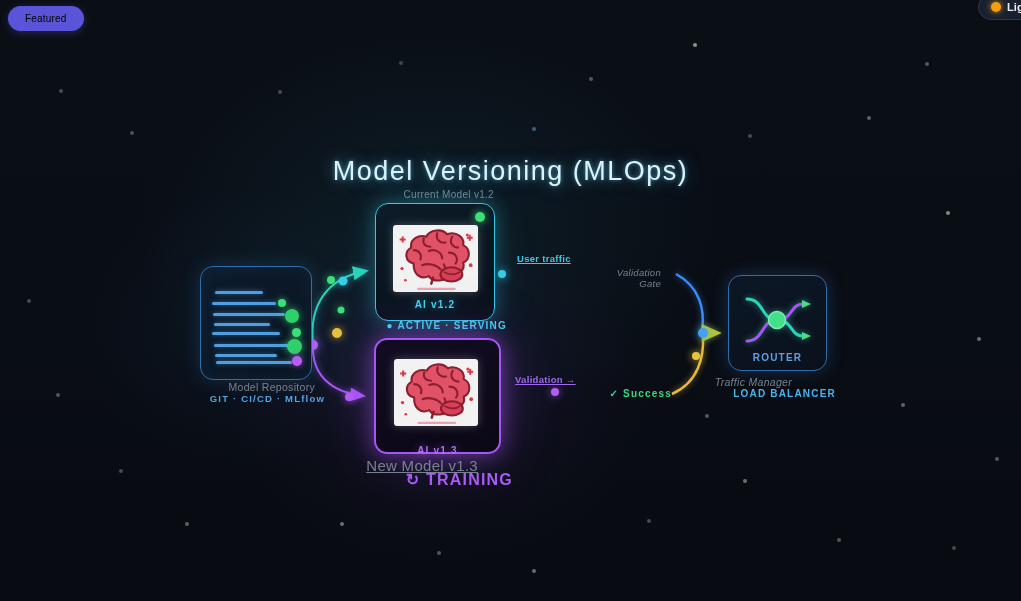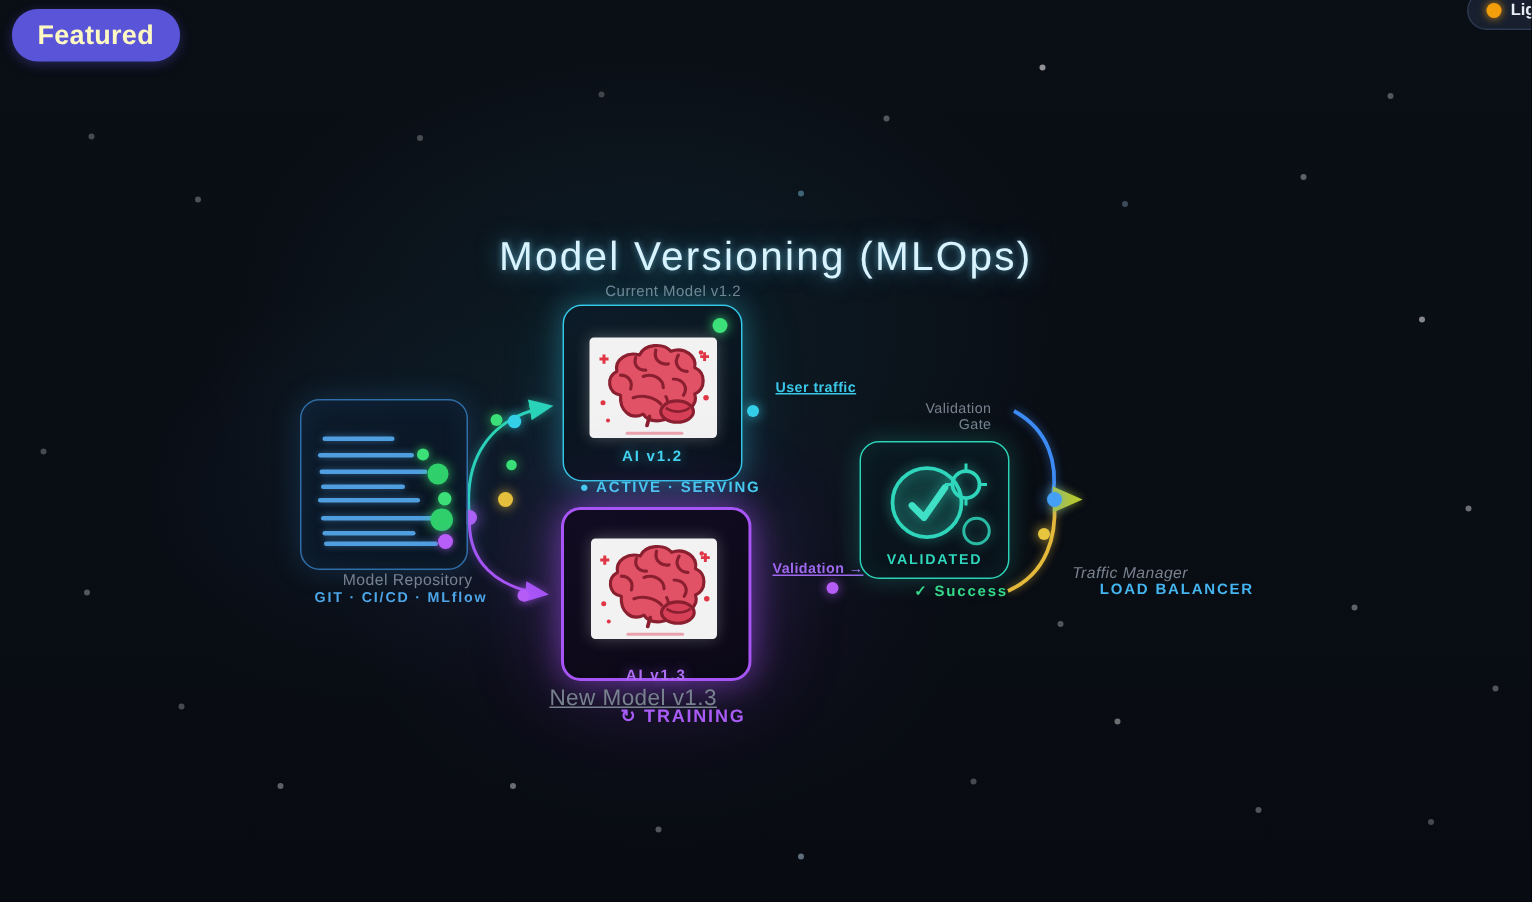--- a/index.html
+++ b/index.html
@@ -22,22 +22,22 @@
       341px 523px 0 1px rgba(255,255,255,.40), 186px 523px 0 1px rgba(255,255,255,.35),
       57px 394px 0 1px rgba(255,255,255,.30),  28px 300px 0 1px rgba(255,255,255,.25),
       131px 132px 0 1px rgba(255,255,255,.28), 279px 91px 0 1px rgba(255,255,255,.25),
       590px 78px 0 1px rgba(255,255,255,.30),  749px 135px 0 1px rgba(180,220,255,.30),
       926px 63px 0 1px rgba(255,255,255,.30),  996px 458px 0 1px rgba(255,255,255,.30),
       838px 539px 0 1px rgba(255,255,255,.30), 648px 520px 0 1px rgba(255,255,255,.25),
       438px 552px 0 1px rgba(255,255,255,.30), 120px 470px 0 1px rgba(255,255,255,.25),
       60px 90px 0 1px rgba(255,255,255,.25),   400px 62px 0 1px rgba(255,255,255,.22),
       706px 415px 0 1px rgba(255,255,255,.30), 953px 547px 0 1px rgba(255,255,255,.25);
   }
-  .pill{position:absolute;border-radius:17px;padding:7px 17px;font-weight:bold;
-    font-size:18px;color:#fef9c3;letter-spacing:.2px;cursor:pointer;border:none;}
+  .pill{position:absolute;border-radius:17px;padding:7px 17px;font-weight:normal;
+    font-size:10px;color:#000000;letter-spacing:.2px;cursor:pointer;border:none;}
   .pill-featured{left:8px;top:6px;background:#5a55d8;box-shadow:0 2px 8px rgba(90,85,216,.35);}
   .pill-discount{left:106px;top:6px;background:#e8434e;box-shadow:0 2px 8px rgba(232,67,78,.35);}
   .theme-toggle{position:absolute;top:-6px;right:-28px;background:#18202f;border:1px solid #2c3850;
     border-radius:16px;padding:6px 14px 6px 12px;display:flex;align-items:center;gap:6px;
     font-size:11px;font-weight:bold;color:#e8edf5;cursor:pointer;}
   .sun-dot{width:10px;height:10px;border-radius:50%;background:#f59e0b;
     box-shadow:0 0 6px rgba(245,158,11,.9);display:inline-block;}
   .main-title{position:absolute;top:156px;left:0;width:100%;text-align:center;
     font-size:27px;font-weight:normal;letter-spacing:1.5px;color:#d9f4ff;
     text-shadow:0 0 16px rgba(90,210,255,.55),0 0 4px rgba(140,230,255,.5);}
@@ -211,38 +211,35 @@
           <circle cx="92" cy="48" r="2.2"></circle>
           <circle cx="88" cy="12" r="1.8"></circle>
           <circle cx="14" cy="66" r="1.6"></circle>
         </g>
         <rect x="28" y="75" width="46" height="2.5" rx="1.2" fill="#eaa3ad"></rect>
       </svg>
     </div>
     <div class="model-name tech" style="top:93px;color:#b06df5;text-shadow:0 0 8px rgba(176,109,245,.6);margin-top:12px;">AI v1.3</div>
   </div>
   <div class="caption" style="left:355px;top:457px;width:123px;font-size:15px;text-decoration:underline;">New Model v1.3</div>
-  <div class="caption tech" style="left:374px;top:470px;width:123px;color:#a85cf5;font-size:12px;">↻ TRAINING</div>
-
-  <div class="caption" style="left:585px;top:267px;width:76px;font-size:9.5px;line-height:11px;">
+  <div class="caption tech" style="left:390px;top:470px;width:123px;color:#a85cf5;font-size:16px;">↻ TRAINING</div>
+
+  <div class="caption" style="left:585px;top:267px;width:76px;font-size:9.5px;line-height:11px;font-style:italic;">
     <div>Validation</div>
     <div>Gate</div>
   </div>
-  <div class="node gate">
-    <svg width="98" height="76" viewBox="0 0 98 76" style="position:absolute;left:0;top:2px;">
-      <g style="filter:drop-shadow(0 0 4px rgba(47,214,187,.6))">
-        <circle cx="44" cy="38" r="23" fill="rgba(47,214,187,.13)" stroke="#2fd6bb" stroke-width="2.5"></circle>
-        <polyline points="34,40 42,48 56,28" fill="none" stroke="#3fe0c5" stroke-width="4.5" stroke-linecap="round" stroke-linejoin="round"></polyline>
-        <circle cx="70" cy="26" r="9" fill="none" stroke="#2fd6bb" stroke-width="2.5"></circle>
-        <line x1="70" y1="12" x2="70" y2="17" stroke="#2fd6bb" stroke-width="2"></line>
-        <line x1="70" y1="35" x2="70" y2="40" stroke="#2fd6bb" stroke-width="2"></line>
-        <line x1="56" y1="26" x2="61" y2="26" stroke="#2fd6bb" stroke-width="2"></line>
-        <line x1="79" y1="26" x2="84" y2="26" stroke="#2fd6bb" stroke-width="2"></line>
-        <circle cx="77" cy="57" r="8.5" fill="none" stroke="#2fd6bb" stroke-width="2" opacity=".85"></circle>
+  <div class="caption tech" style="left:572px;top:388px;width:100px;color:#35d98a;font-size:10px;">✓ Success</div>
+
+  <div class="node router">
+    <svg width="80" height="60" viewBox="0 0 80 60" style="position:absolute;left:8px;top:14px;">
+      <g fill="none" stroke-linecap="round" style="filter:drop-shadow(0 0 3px rgba(80,230,200,.5))">
+        <path d="M 10 9 C 27 9 24 30 40 30 C 56 30 53 46 66 46" stroke="#2bd4b8" stroke-width="3"></path>
+        <path d="M 10 51 C 27 51 24 30 40 30 C 56 30 53 14 66 14" stroke="#a855f7" stroke-width="3"></path>
+        <path d="M 65 10 L 74 14 L 65 18 Z" fill="#4ade80" stroke="none"></path>
+        <path d="M 65 42 L 74 46 L 65 50 Z" fill="#4ade80" stroke="none"></path>
+        <circle cx="40" cy="30" r="8.5" fill="#42e088" stroke="#7df0b0" stroke-width="1.5"></circle>
       </g>
     </svg>
-    <div class="gate-badge tech">VALIDATED</div>
-  </div>
-  <div class="caption tech" style="left:572px;top:388px;width:100px;color:#35d98a;font-size:10px;">✓ Success</div>
-
+    <div class="router-badge tech">ROUTER</div>
+  </div>
   <div class="caption" style="left:672px;top:376px;width:120px;font-style:italic;">Traffic Manager</div>
   <div class="caption tech" style="left:716px;top:388px;width:120px;color:#45b5f0;font-size:10px;">LOAD BALANCER</div>
 </div>
 
 </body></html>

